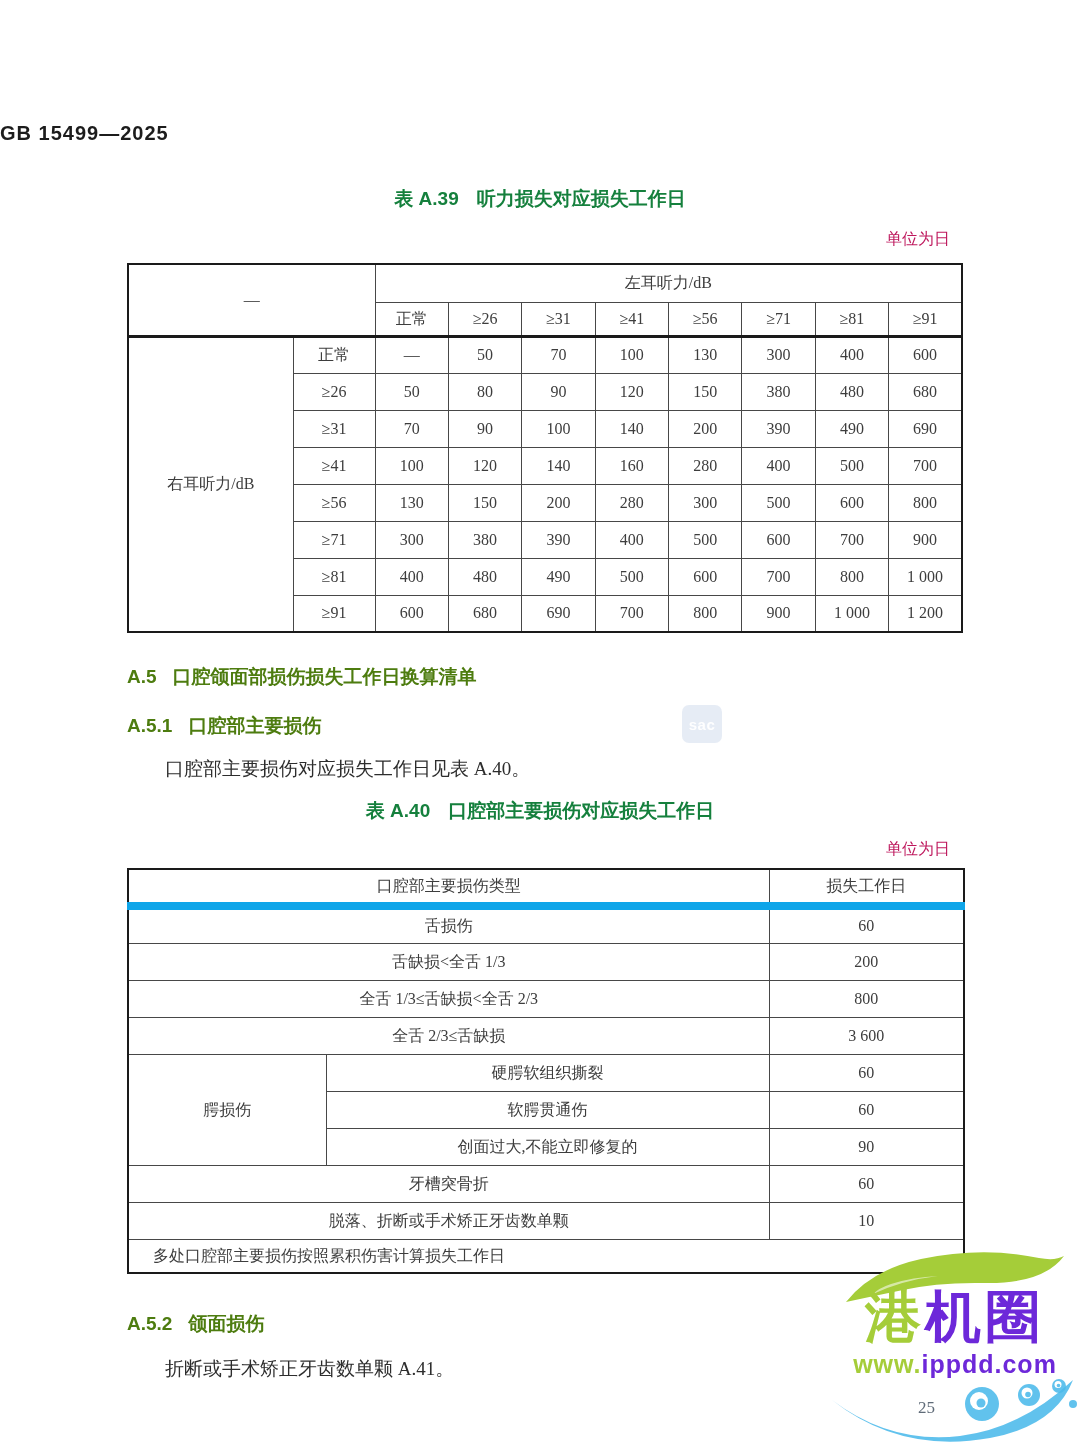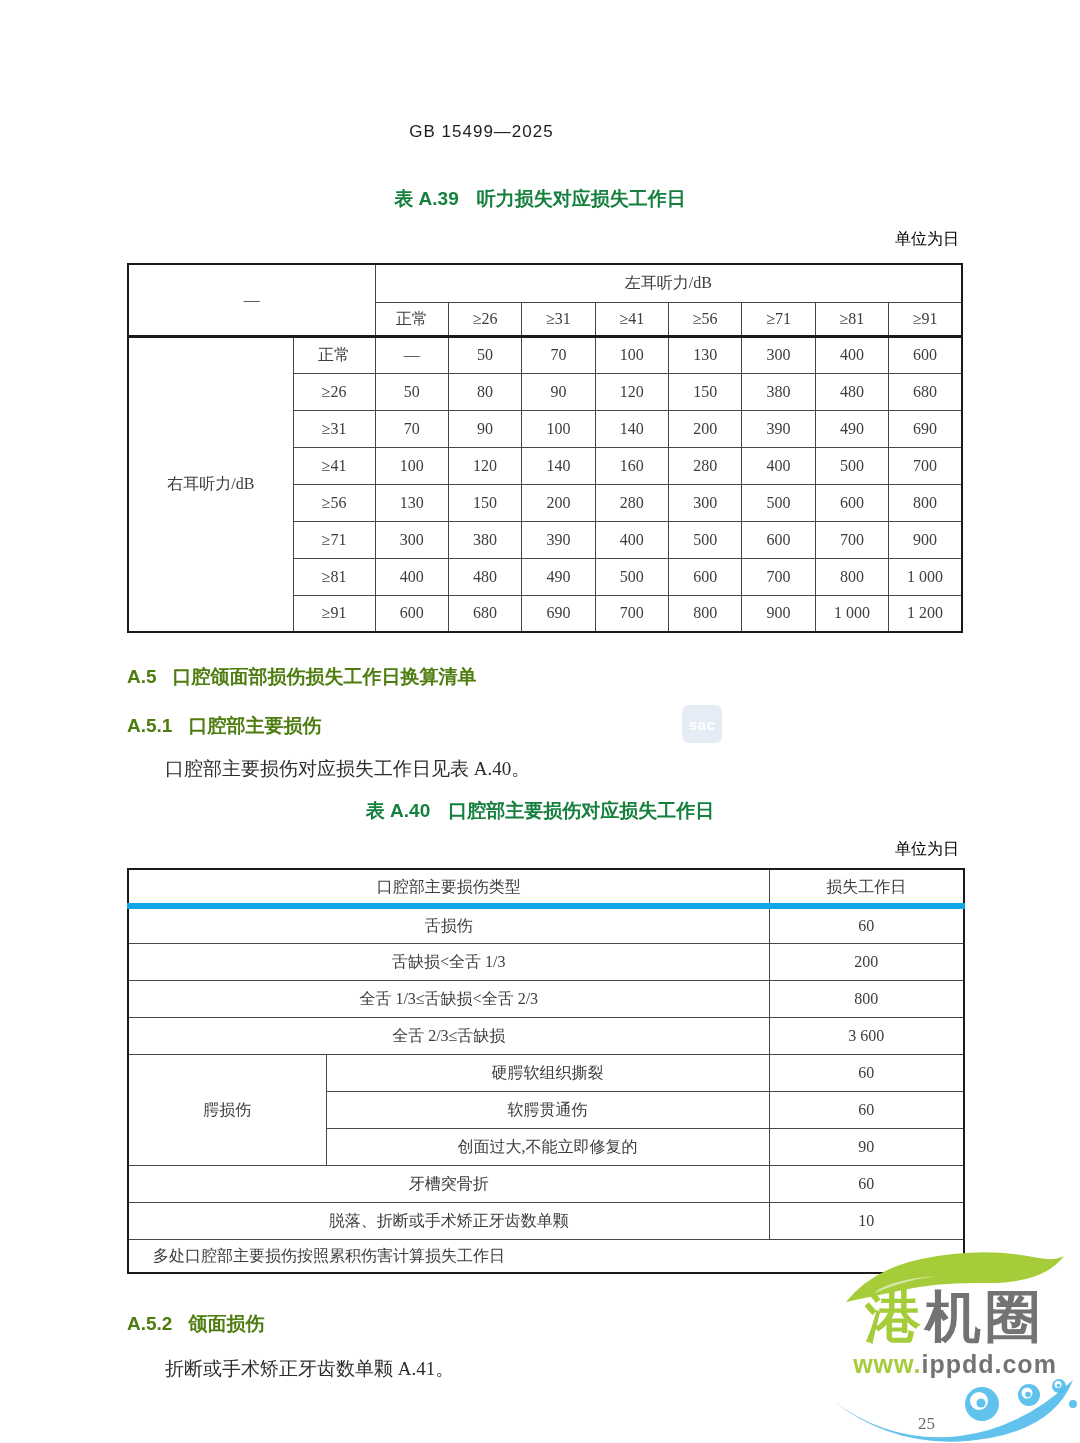--- a/index.html
+++ b/index.html
@@ -3,49 +3,49 @@
 <meta charset="utf-8">
 <style>
   * { margin:0; padding:0; box-sizing:border-box; }
   html,body { background:#ffffff; }
   .page {
     position:relative; width:1080px; height:1443px; margin:0 auto;
     background:#ffffff; overflow:hidden;
     font-family:"Liberation Serif","DejaVu Serif",serif; color:#333;
   }
   .doc-header {
-    position:absolute; top:122px; left:0; right:117px; text-align:center;
-    font-family:"Liberation Sans","DejaVu Sans",sans-serif;
-    font-weight:normal; font-size:17px; letter-spacing:1px; color:#1c1c1c;
+    position:absolute; top:122px; left:0; right:117px; text-align:left;
+    font-family:"Liberation Sans","DejaVu Sans",sans-serif;
+    font-weight:bold; font-size:20px; letter-spacing:1px; color:#1c1c1c;
   }
   .caption {
     position:absolute; left:0; width:100%; text-align:center;
     font-family:"Liberation Sans","DejaVu Sans",sans-serif;
     font-weight:bold; font-size:19px; color:#15803d;
   }
   #caption39 { top:186px; }
   #caption40 { top:798px; }
   .caption .cap-label { margin-right:18px; }
-  .unit { position:absolute; right:121px; font-size:16px; color:#000000; }
+  .unit { position:absolute; right:130px; font-size:16px; color:#be185d; }
   #unit39 { top:229px; }
   #unit40 { top:839px; }
 
   table.std {
     position:absolute; left:127px; width:836px;
     border-collapse:collapse; table-layout:fixed;
     border:2px solid #1a1a1a;
   }
   #table39 { top:263px; }
   #table40 { top:868px; }
   table.std td {
     border:1px solid #474747; text-align:center; vertical-align:middle;
     font-size:16px; color:#3d3d3d; padding:0 4px; line-height:1.25;
   }
   #table39 tr.hrow2 td, #table39 td.corner { border-bottom:3px solid #1a1a1a; }
-  #table40 tr.hrow td { border-bottom:6px solid #0ea5e9; }
+  #table40 tr.hrow td { border-bottom:8px solid #0ea5e9; }
   #table40 td.footnote { text-align:left; padding-left:24px; }
 
   .h2 {
     position:absolute; left:127px;
     font-family:"Liberation Sans","DejaVu Sans",sans-serif;
     font-weight:bold; font-size:19px; color:#4d7c0f;
   }
   #secA5  { top:664px; }
   #secA51 { top:713px; }
   #secA52 { top:1311px; }
@@ -62,39 +62,39 @@
     position:absolute; left:682px; top:705px; width:40px; height:38px;
     background:rgba(196,210,230,0.42); border-radius:7px;
     display:flex; align-items:center; justify-content:center;
     font-family:"Liberation Sans","DejaVu Sans",sans-serif;
     font-weight:bold; font-size:15px; color:rgba(255,255,255,0.95);
     letter-spacing:0.5px;
   }
 
   .page-number {
     position:absolute; left:918px; top:1398px;
-    font-size:17px; color:#5f6b78; z-index:1;margin-top:16px;
+    font-size:17px; color:#5f6b78; z-index:1;
   }
 
   .wm { position:absolute; z-index:2; }
   .wm-leaf  { left:843px; top:1250px; width:224px; height:60px; }
   .wm-brand {
     left:833px; top:1286px; width:244px; text-align:center;
     font-family:"Liberation Sans","DejaVu Sans",sans-serif;
     font-weight:900; font-size:56px; line-height:1.1; letter-spacing:4px;
     white-space:nowrap;
   }
   .wm-url {
     left:833px; top:1350px; width:244px; text-align:center;
     font-family:"Liberation Sans","DejaVu Sans",sans-serif;
     font-weight:bold; font-size:25px; letter-spacing:1px; white-space:nowrap;
   }
   .wm-wave { left:830px; top:1374px; width:250px; height:70px; }
   .wm-green { color:#a5cd39; }
-  .wm-blue  { color:#737373; }
+  .wm-blue  { color:#6d28d9; }
 </style>
 </head>
 <body>
 
 <div class="page">
 
   <div class="doc-header">GB 15499—2025</div>
 
   <div class="caption" id="caption39">
     <span class="cap-label">表 A.39</span><span>听力损失对应损失工作日</span>

